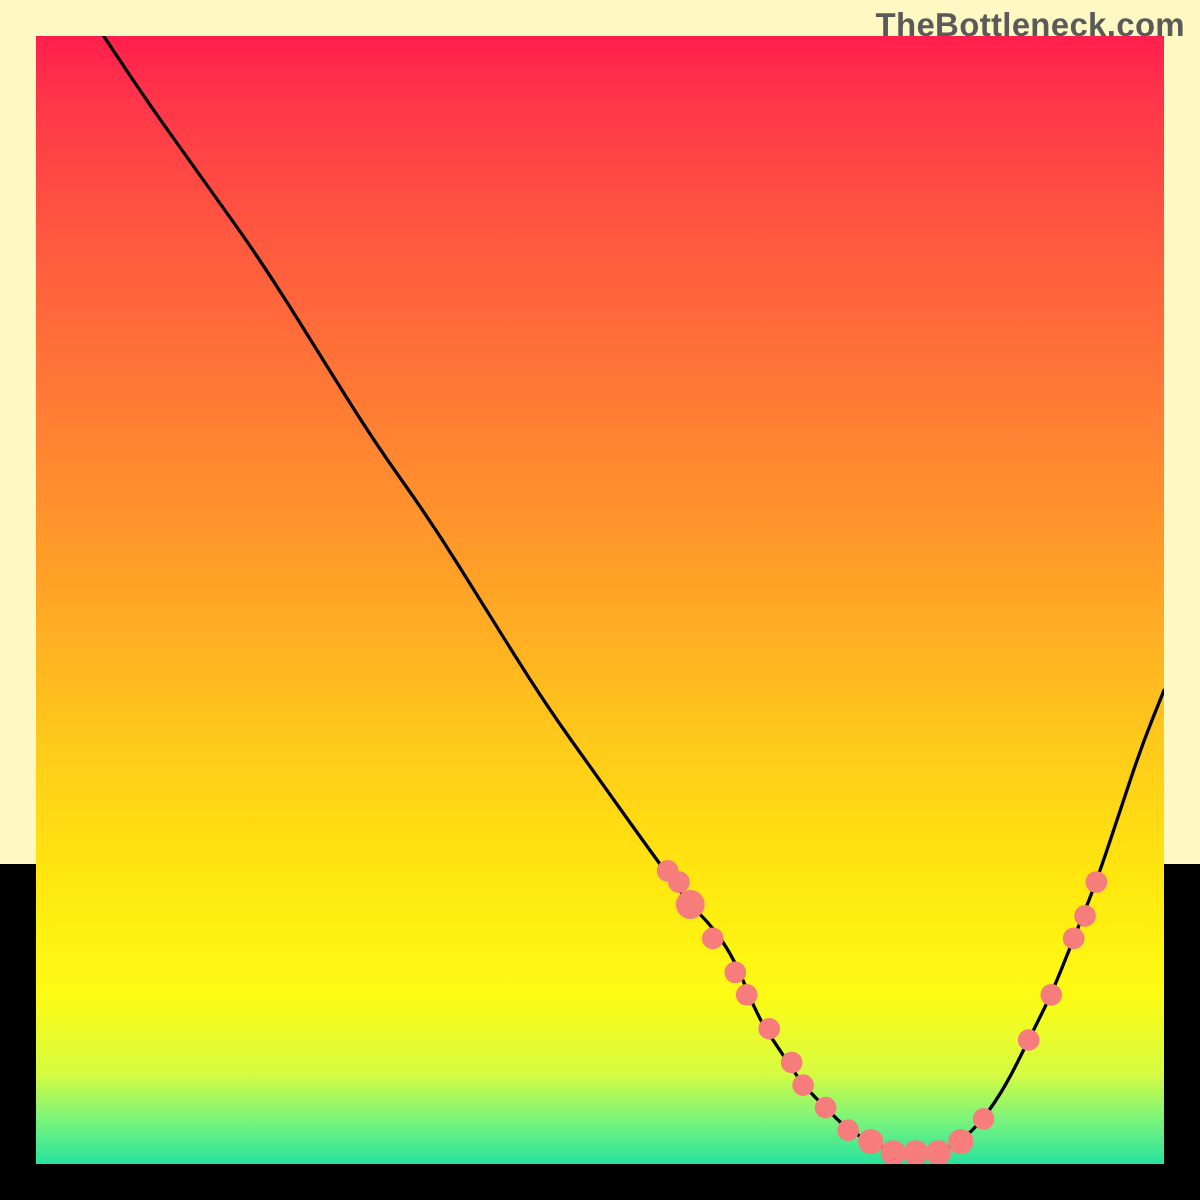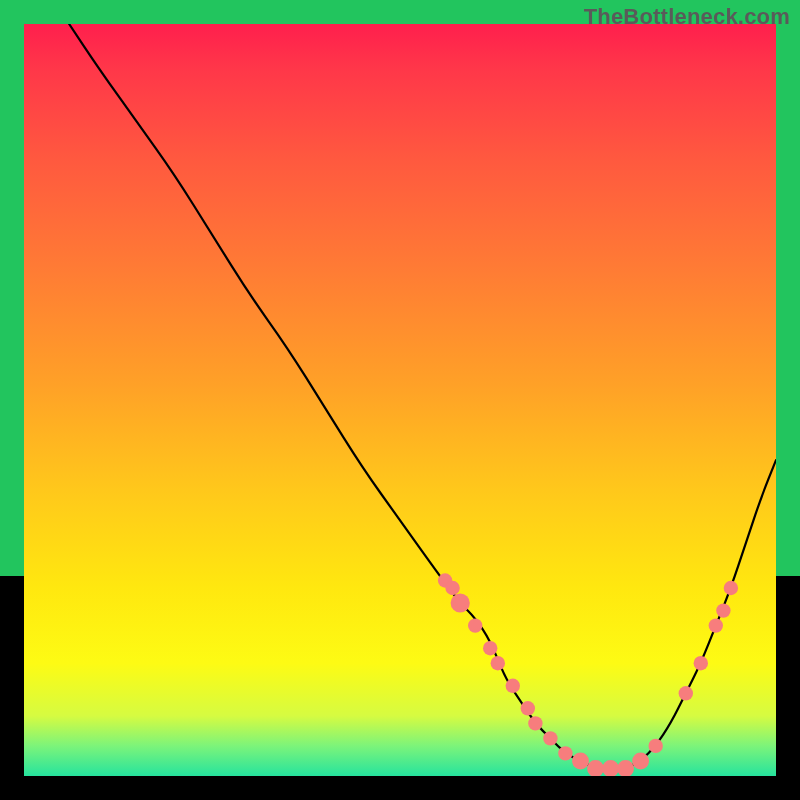--- a/index.html
+++ b/index.html
@@ -8,21 +8,21 @@
     width: 800px;
     height: 800px;
     background: #000;
     font-family: Arial, Helvetica, sans-serif;
     overflow: hidden;
   }
   .frame {
     position: relative;
     width: 800px;
     height: 576px;
-    background: #22c55e;
+    background: #fef9c3;
   }
   .watermark {
     position: absolute;
     top: 4px;
     right: 10px;
     color: #5a5a5a;
     font-size: 22px;
     font-weight: 600;
     letter-spacing: 0.2px;
     user-select: none;

